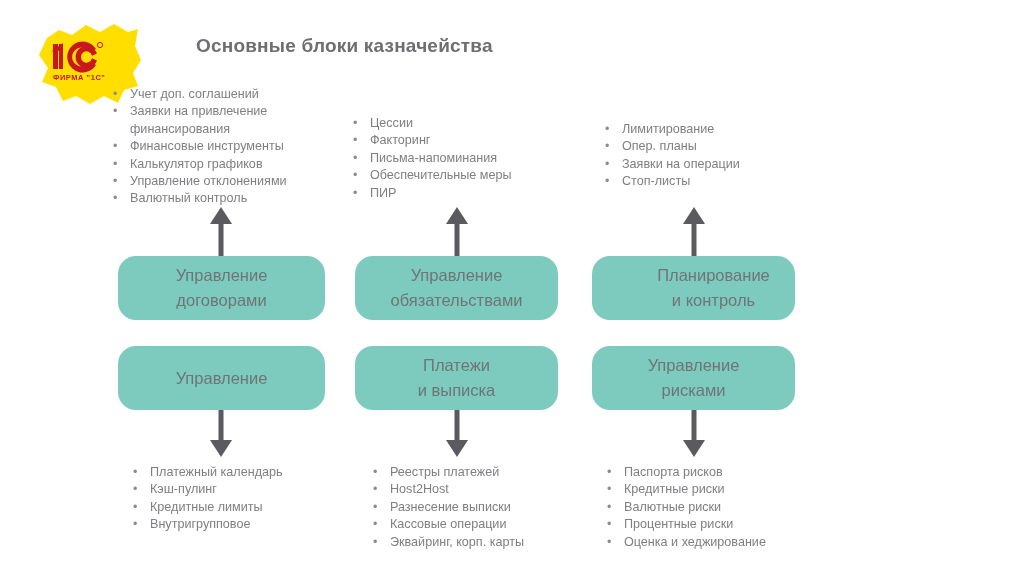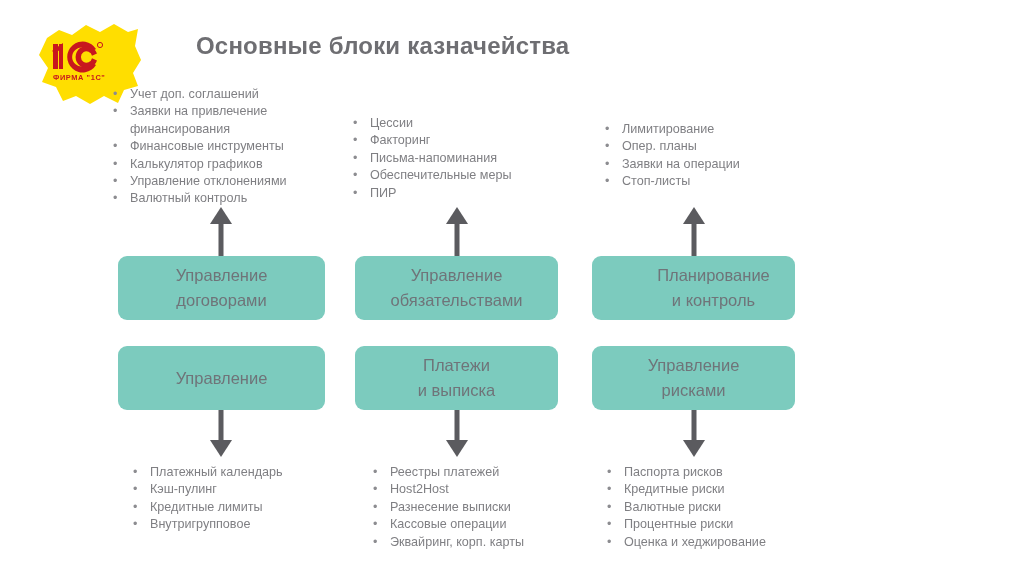--- a/index.html
+++ b/index.html
@@ -29,21 +29,21 @@
     height: 92px;
   }
   .logo svg { display: block; width: 112px; height: 92px; }
 
   
   .slide-title {
     position: absolute;
     left: 196px;
     top: 34px;
     width: 640px;
-    font-size: 24px;
+    font-size: 19px;
     font-weight: bold;
     color: #6e6e72;
     letter-spacing: 0.2px;
     line-height: 24px;
     white-space: nowrap;
   }
 
   
   .bullets {
     position: absolute;
@@ -73,21 +73,21 @@
   #bl-top-3   { left: 600px; top: 121px; width: 250px; }
   #bl-bot-1   { left: 128px; top: 464px; width: 245px; }
   #bl-bot-2   { left: 368px; top: 464px; width: 245px; }
   #bl-bot-3   { left: 602px; top: 464px; width: 260px; }
 
   
   .block {
     position: absolute;
     box-sizing: border-box;
     background: #7ccbbe;
-    border-radius: 9px;
+    border-radius: 18px;
     color: #6f7479;
     font-size: 16.5px;
     line-height: 25px;
     text-align: center;
     display: flex;
     flex-direction: column;
     align-items: center;
     justify-content: center;
     z-index: 3;
   }

